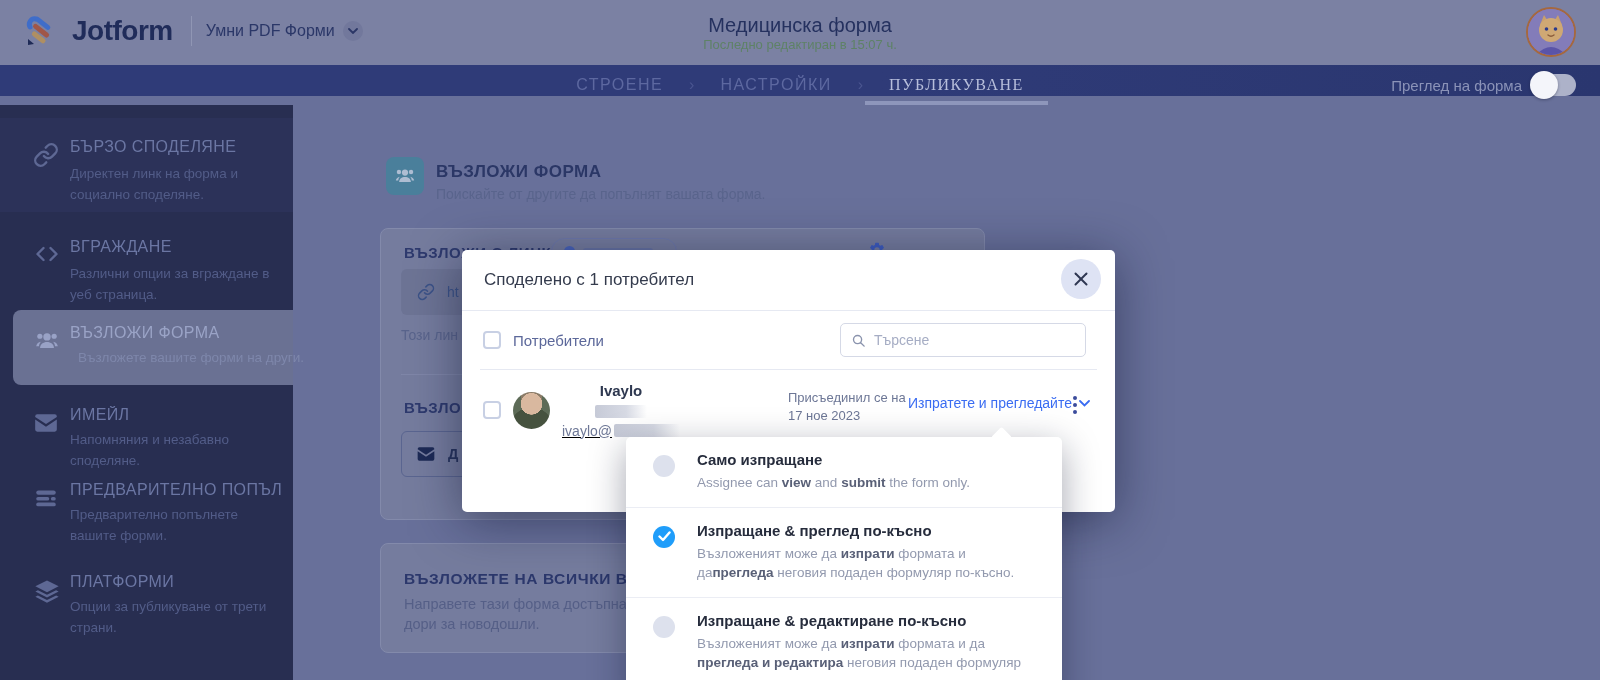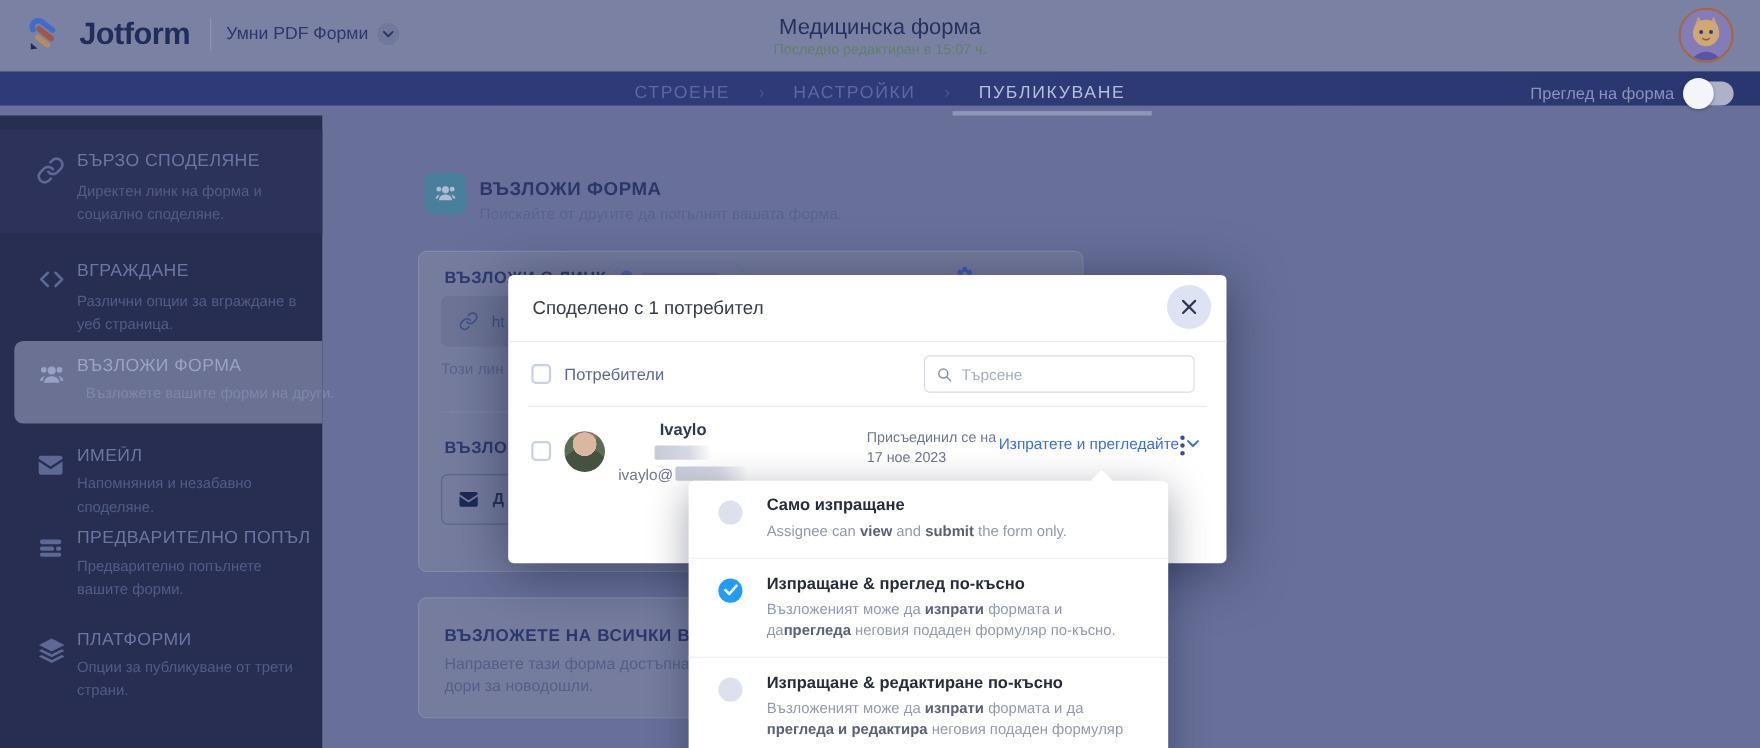--- a/index.html
+++ b/index.html
@@ -17,21 +17,21 @@
   .chev-circle { width:20px; height:20px; border-radius:50%; background:rgba(46,56,104,0.12); display:flex; align-items:center; justify-content:center; }
   .form-title-block { position:absolute; left:0; top:0; width:1600px; height:65px; display:flex; flex-direction:column; align-items:center; justify-content:center; pointer-events:none; }
   .form-title { font-size:20px; color:#25315f; font-weight:500; }
   .form-subtitle { font-size:13px; color:#5e8266; }
   .avatar-btn { position:absolute; right:24px; top:7px; width:50px; height:50px; border-radius:50%; border:2px solid #a5683f; overflow:hidden; background:#837cb9; cursor:pointer; }
 
   
   .navbar { position:absolute; left:0; top:65px; width:1600px; height:31px; background:linear-gradient(90deg,#2f3b78 0%,#2f3b78 55%,#2a366f 100%); }
   .nav-tabs { position:absolute; left:0; top:0; width:100%; height:40px; display:flex; align-items:center; justify-content:center; }
   .tab { position:relative; height:40px; display:flex; align-items:center; padding:0 24px; font-size:16px; letter-spacing:1.5px; color:#5d68a0; cursor:pointer; }
-  .tab.active { color:#b7bedb; }
+  .tab.active { color:#b7bedb;font-family:Liberation Serif, serif; }
   .tab.active::after { content:""; position:absolute; left:0; right:0; bottom:0; height:4px; background:#8e96bb; }
   .tab-arrow { color:#4a5590; font-size:16px; margin:0 2px; }
   .preview-wrap { position:absolute; right:24px; top:0; height:40px; display:flex; align-items:center; gap:10px; }
   .preview-label { font-size:15px; color:#8b93b8; }
   .toggle { position:relative; width:44px; height:22px; border-radius:11px; background:#adb2c9; cursor:pointer; }
   .toggle .knob { position:absolute; left:-2px; top:-3px; width:28px; height:28px; border-radius:50%; background:#f4f5fa; box-shadow:0 1px 3px rgba(20,25,50,.4); }
 
   
   .sidebar { position:absolute; left:0; top:105px; width:293px; height:575px; background:#282e51; }
   .side-item { position:absolute; left:0; width:293px; cursor:pointer; }
@@ -87,21 +87,21 @@
   .user-avatar { width:37px; height:37px; border-radius:50%; margin-left:12px; flex:none;
      background: radial-gradient(circle at 50% 32%, #d9b89f 0 34%, rgba(0,0,0,0) 35%),
                  radial-gradient(circle at 50% 100%, #46523f 0 52%, rgba(0,0,0,0) 53%),
                  radial-gradient(circle at 50% 18%, #8a7a66 0 30%, rgba(0,0,0,0) 31%), #5d6b57; }
   .user-id { margin-left:12px; }
   .user-name-line { display:flex; align-items:center; gap:6px;flex-direction:column; }
   .user-name { font-size:15px; font-weight:700; color:#2e3850; }
   .blur { height:13px; border-radius:2px; background:linear-gradient(90deg,#c6cad7 0%,#d7dae4 60%,rgba(215,218,228,0) 100%); }
   .blur-name { width:52px; }
   .blur-email { width:66px; }
-  .user-email-line { display:flex; align-items:center; gap:2px; margin-top:5px; }
+  .user-email-line { display:flex; align-items:center; gap:2px; margin-top:5px;text-decoration:underline; }
   .user-email { font-size:14px; color:#6d7796; }
   .joined { position:absolute; left:326px; top:19px; font-size:13px; line-height:1.35; color:#6d7796; }
   .perm-link { position:absolute; left:446px; top:25px; display:flex; align-items:center; gap:7px; font-size:14px; color:#3a6cf2; cursor:pointer; }
   .kebab { position:absolute; right:36px; top:24px; display:flex; flex-direction:column; gap:3px; cursor:pointer; padding:2px; }
   .kebab i { width:4px; height:4px; border-radius:50%; background:#3b4c9c; }
 
   
   .perm-dropdown { position:absolute; left:626px; top:437px; width:436px; background:#ffffff; border-radius:5px; box-shadow:0 10px 36px rgba(12,18,45,0.38); z-index:60; }
   .caret { position:absolute; left:368px; top:-7px; width:15px; height:15px; background:#fff; transform:rotate(45deg); border-radius:2px; }
   .perm-option { position:relative; display:flex; gap:22px; padding:14px 24px 14px 27px; cursor:pointer; }

